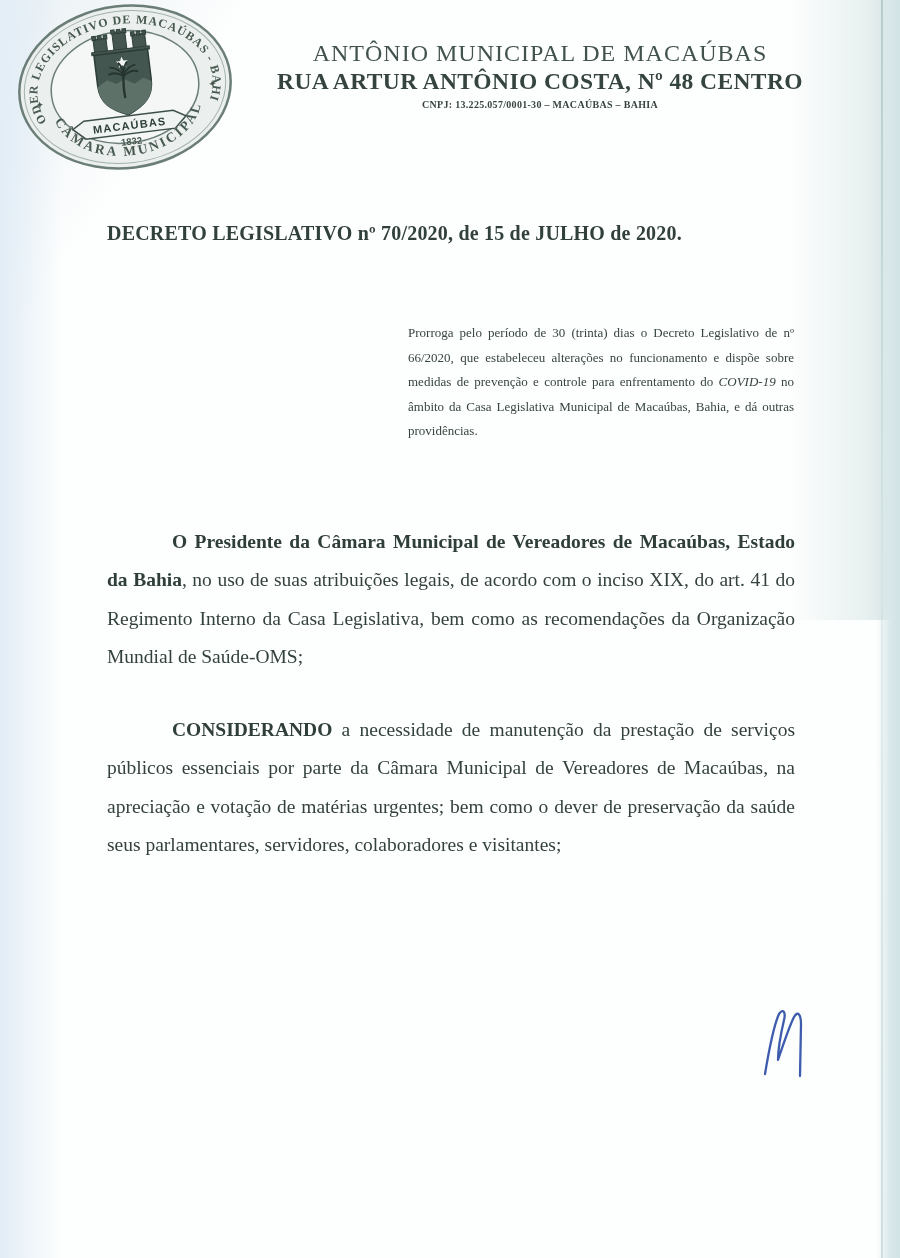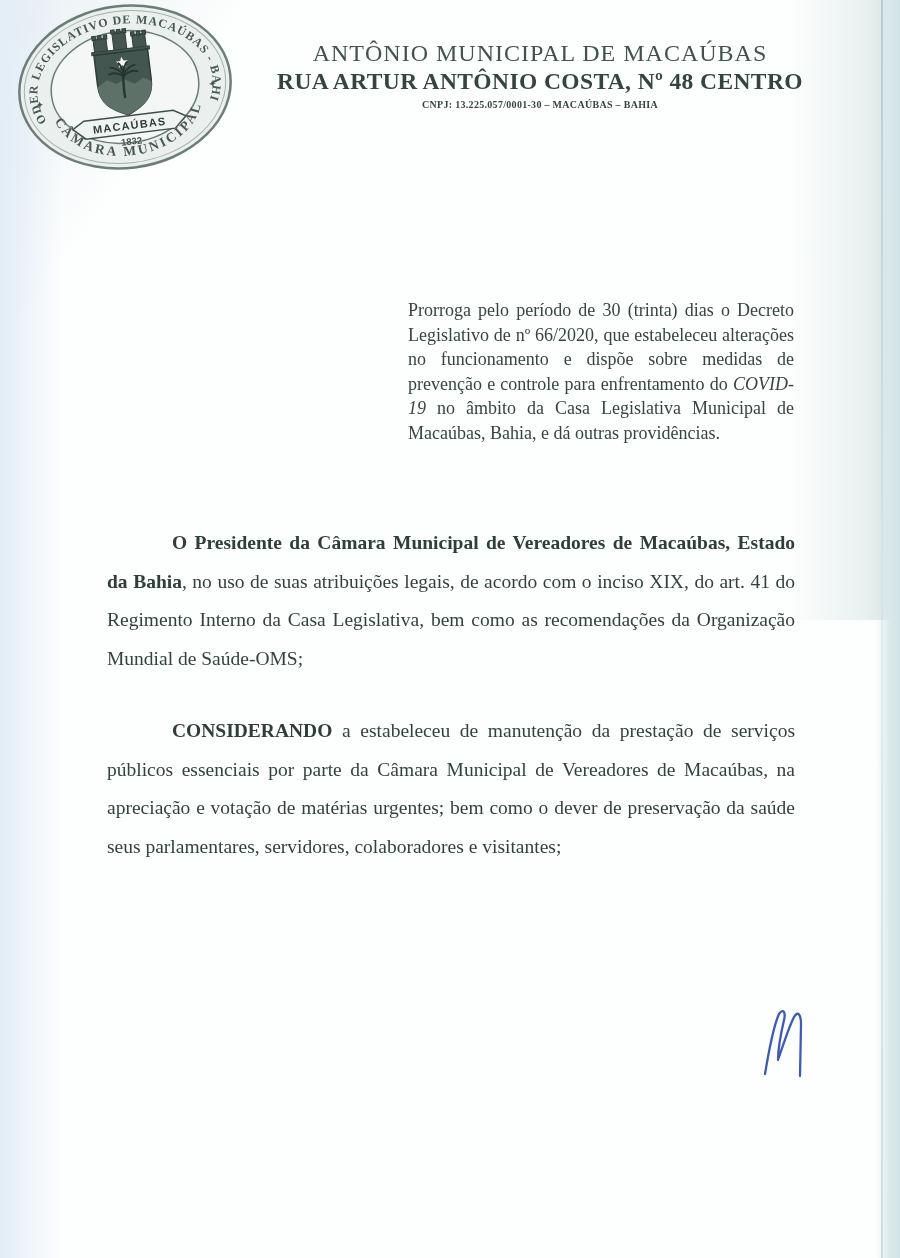--- a/index.html
+++ b/index.html
@@ -34,21 +34,21 @@
   .seal{position:absolute;left:12px;top:2px;width:226px;height:170px;}
   .hdr{position:absolute;left:248px;top:40px;width:584px;text-align:center;}
   .hdr-line1{font-size:24px;font-weight:400;letter-spacing:1px;color:#42524c;}
   .hdr-line2{font-size:23.5px;font-weight:700;letter-spacing:0.4px;margin-top:1px;color:#35443f;}
   .hdr-line3{font-size:10px;font-weight:700;letter-spacing:0.3px;margin-top:4px;color:#35443f;}
   
   .doc{position:absolute;left:107px;top:222px;width:688px;}
   .doc-title{font-size:20px;font-weight:700;letter-spacing:0.2px;margin:0;color:#31403b;}
   .ementa{
     margin:76px 0 0 301px;width:386px;
-    text-align:justify;font-size:18px;line-height:24.5px;color:#374541;font-family:Liberation Serif, serif;
+    text-align:justify;font-size:13px;line-height:24.5px;color:#374541;font-family:Liberation Serif, serif;
   }
   .ementa em{font-style:italic;}
   .bp{
     font-size:19.5px;line-height:38.5px;text-align:justify;text-indent:65px;
     margin:0;color:#33413d;
   }
   .bp b{font-weight:700;color:#2f3e39;}
   .bp1{margin-top:79px;}
   .bp2{margin-top:34px;}
   .bp3{margin-top:33px;}
@@ -118,26 +118,27 @@
     </g>
   </svg>
 
   <div class="hdr">
     <div class="hdr-line1">ANTÔNIO MUNICIPAL DE MACAÚBAS</div>
     <div class="hdr-line2">RUA ARTUR ANTÔNIO COSTA, Nº 48 CENTRO</div>
     <div class="hdr-line3">CNPJ: 13.225.057/0001-30 – MACAÚBAS – BAHIA</div>
   </div>
 
   <div class="doc">
+    <p class="doc-title">DECRETO LEGISLATIVO nº 70/2020, de 15 de JULHO de 2020.</p>
 
     <div class="ementa"><span>Prorroga pelo período de 30 (trinta) dias o Decreto Legislativo de nº 66/2020, que estabeleceu alterações no funcionamento e dispõe sobre medidas de prevenção e controle para enfrentamento do </span><em>COVID-19</em><span> no âmbito da Casa Legislativa Municipal de Macaúbas, Bahia, e dá outras providências.</span></div>
 
     <p class="bp bp1"><b>O Presidente da Câmara Municipal de Vereadores de Macaúbas, Estado da Bahia</b><span>, no uso de suas atribuições legais, de acordo com o inciso XIX, do art. 41 do Regimento Interno da Casa Legislativa, bem como as recomendações da Organização Mundial de Saúde-OMS;</span></p>
 
-    <p class="bp bp2"><b>CONSIDERANDO</b><span> a estabeleceu de manutenção da prestação de serviços públicos essenciais por parte da Câmara Municipal de Vereadores de Macaúbas, na apreciação e votação de matérias urgentes; bem como o dever de preservação da saúde seus parlamentares, servidores, colaboradores e visitantes;</span></p>
+    <p class="bp bp2"><b>CONSIDERANDO</b><span> a necessidade de manutenção da prestação de serviços públicos essenciais por parte da Câmara Municipal de Vereadores de Macaúbas, na apreciação e votação de matérias urgentes; bem como o dever de preservação da saúde seus parlamentares, servidores, colaboradores e visitantes;</span></p>
 
   </div>
 
   <svg class="initial-mark" viewBox="0 0 52 76" aria-hidden="true">
     <path d="M7,69 C11,45 15,22 21,9 C25,3 28,7 26,15 C23,28 20,44 20,55 C25,40 31,22 36,12 C40,5 43,10 43,19 L42,71" fill="none" stroke="#3d5cad" stroke-width="2.3" stroke-linecap="round" stroke-linejoin="round"></path>
   </svg>
 
 </div>
 
 </body></html>

